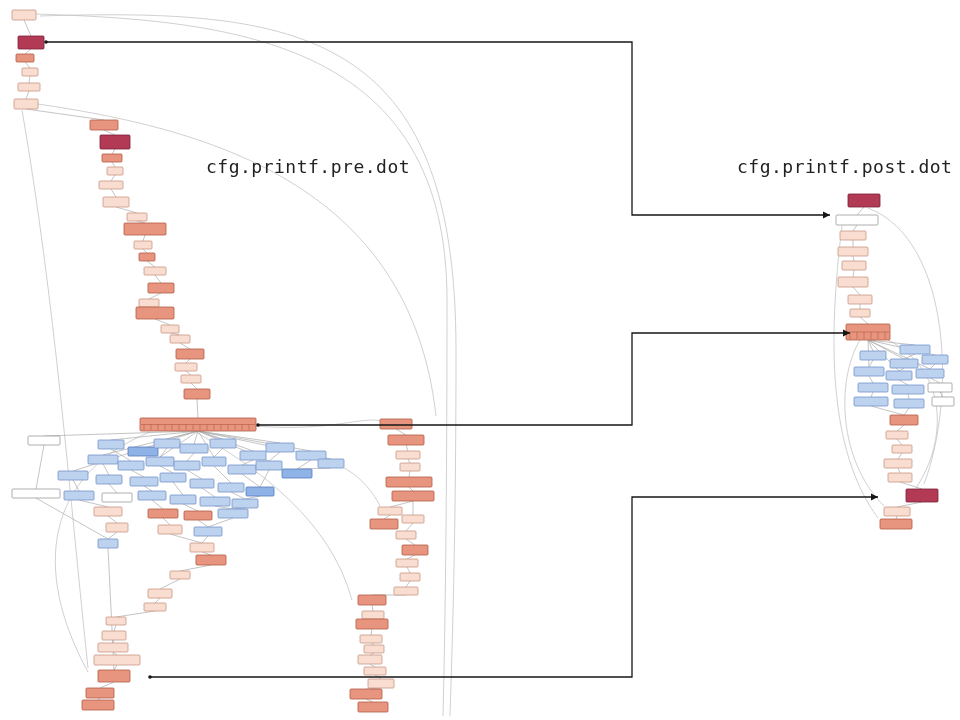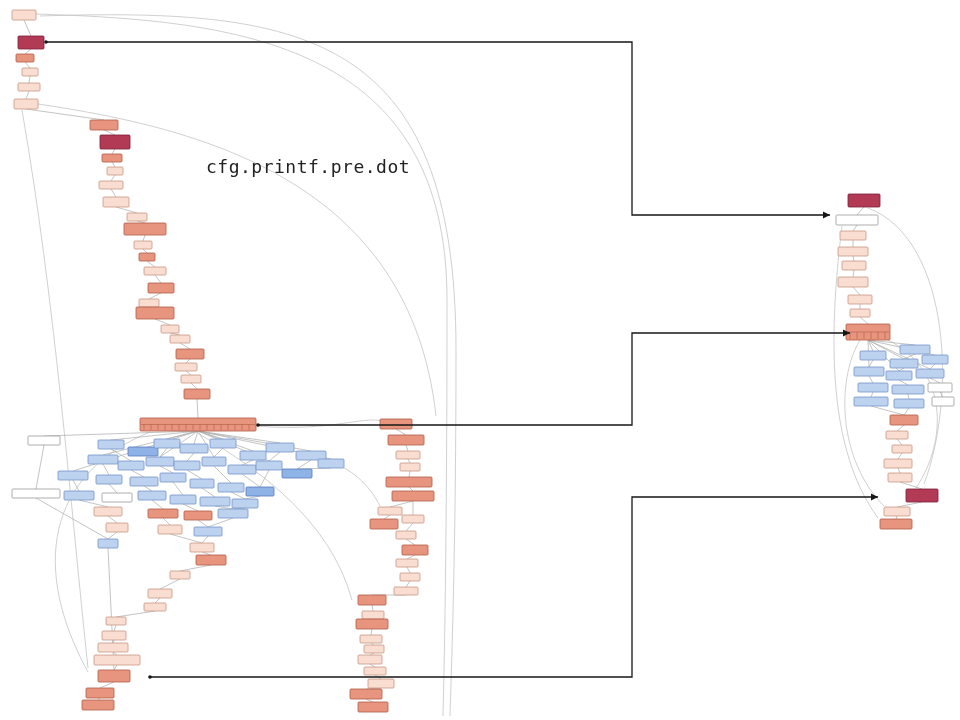--- a/index.html
+++ b/index.html
@@ -341,13 +341,14 @@
       <circle cx="46" cy="42" r="1.8" fill="#161616"></circle>
       <polygon points="830,215 823,211.5 823,218.5" fill="#161616"></polygon>
       <polyline points="258,425 632,425 632,333 850,333" fill="none" stroke="#161616" stroke-width="1.3"></polyline>
       <circle cx="258" cy="425" r="1.8" fill="#161616"></circle>
       <polygon points="850,333 843,329.5 843,336.5" fill="#161616"></polygon>
       <polyline points="150,677 632,677 632,497 878,497" fill="none" stroke="#161616" stroke-width="1.3"></polyline>
       <circle cx="150" cy="677" r="1.8" fill="#161616"></circle>
       <polygon points="878,497 871,493.5 871,500.5" fill="#161616"></polygon>
     </svg>
   <div class="graph-title" id="title-pre">cfg.printf.pre.dot</div>
+  <div class="graph-title" id="title-post">cfg.printf.post.dot</div>
 </div>
 
 </body></html>

